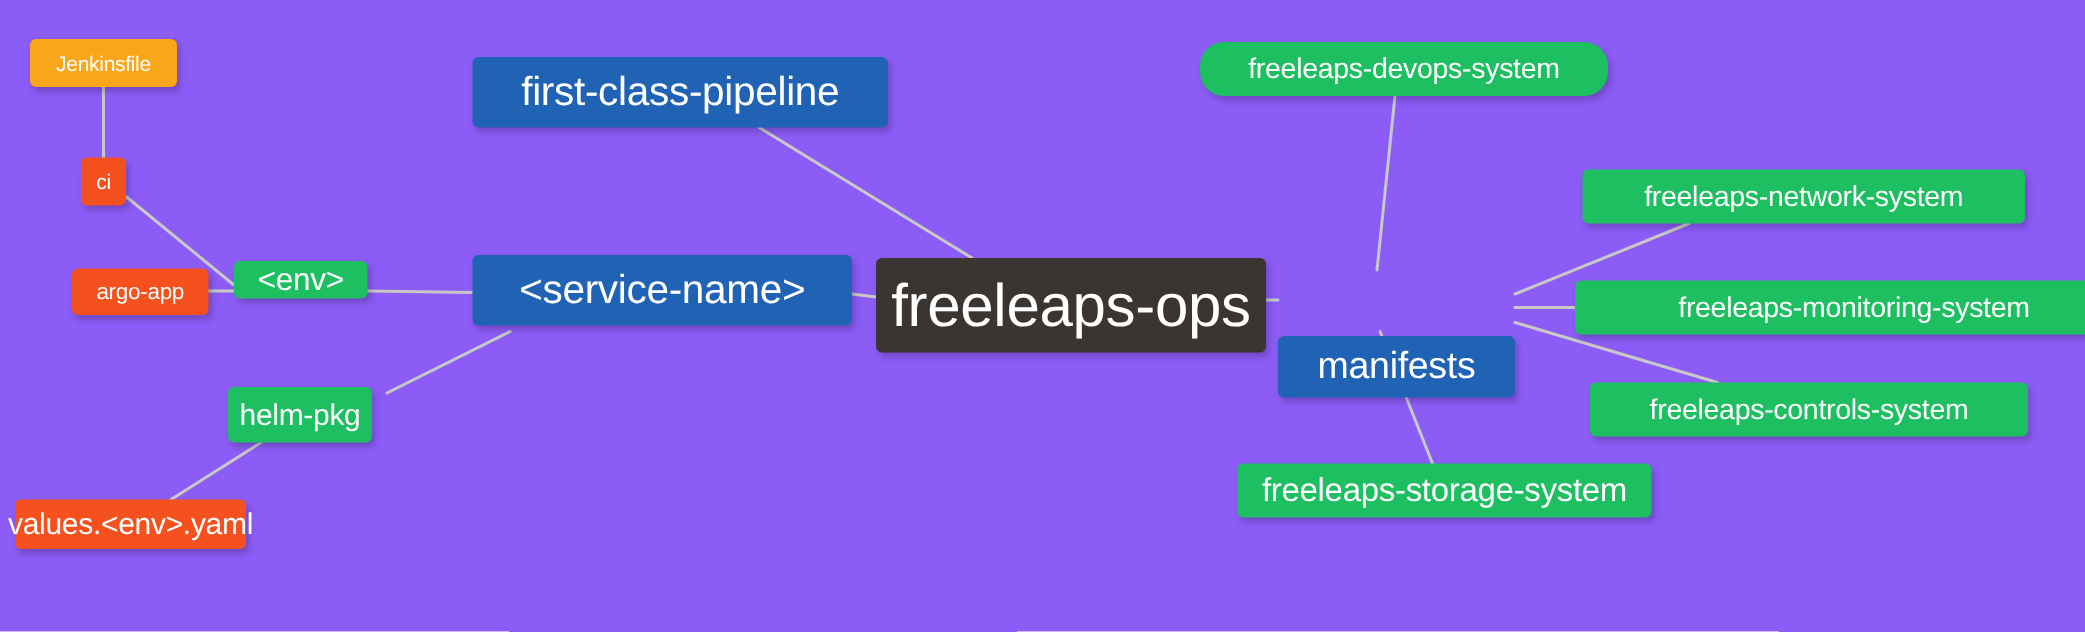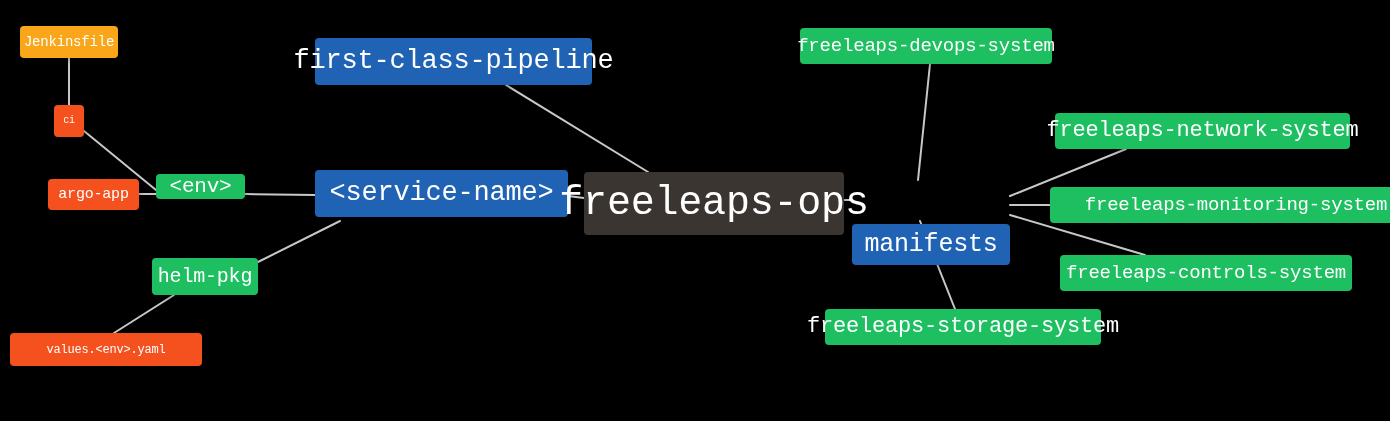--- a/index.html
+++ b/index.html
@@ -5,23 +5,23 @@
 <style>
   html, body {
     margin: 0;
     padding: 0;
     background: #ffffff;
   }
   #canvas {
     position: relative;
     width: 1390px;
     height: 421px;
-    background: #000000;
+    background: #8b5cf6;
     overflow: hidden;
-    font-family: Liberation Mono, monospace;
+    font-family: Liberation Sans, sans-serif;
   }
   #edge-layer {
     position: absolute;
     left: 0;
     top: 0;
     width: 1390px;
     height: 421px;
     pointer-events: none;
   }
   .node {
@@ -61,51 +61,51 @@
       <line x1="918" y1="180" x2="930" y2="64" stroke="#c8c8c8" stroke-width="2" stroke-linecap="round"></line>
       <line x1="1010" y1="196" x2="1126" y2="149" stroke="#c8c8c8" stroke-width="2" stroke-linecap="round"></line>
       <line x1="1010" y1="205" x2="1050" y2="205" stroke="#c8c8c8" stroke-width="2" stroke-linecap="round"></line>
       <line x1="1010" y1="215" x2="1145" y2="255" stroke="#c8c8c8" stroke-width="2" stroke-linecap="round"></line>
       <line x1="920" y1="221" x2="955" y2="309" stroke="#c8c8c8" stroke-width="2" stroke-linecap="round"></line>
     </svg>
   <div id="node-layer">
       <div class="node orange" style="left: 20px; top: 26px; width: 98px; height: 32px; font-size: 14px;">
         <span>Jenkinsfile</span>
       </div>
-      <div class="node red" style="left: 54px; top: 105px; width: 30px; height: 32px; font-size: 10px;">
+      <div class="node red" style="left: 54px; top: 105px; width: 30px; height: 32px; font-size: 14px;">
         <span>ci</span>
       </div>
       <div class="node red" style="left: 32px; top: 179px; width: 91px; height: 31px; font-size: 15px; margin-left: 16px;">
         <span>argo-app</span>
       </div>
       <div class="node green" style="left: 156px; top: 174px; width: 89px; height: 25px; font-size: 21px;">
         <span>&lt;env&gt;</span>
       </div>
-      <div class="node green" style="left: 152px; top: 258px; width: 106px; height: 37px; font-size: 20px;">
+      <div class="node green" style="left: 152px; top: 258px; width: 96px; height: 37px; font-size: 20px;">
         <span>helm-pkg</span>
       </div>
-      <div class="node red" style="left: 10px; top: 333px; width: 192px; height: 33px; font-size: 12px;">
+      <div class="node red" style="left: 10px; top: 333px; width: 154px; height: 33px; font-size: 20px;">
         <span>values.&lt;env&gt;.yaml</span>
       </div>
       <div class="node blue" style="left: 315px; top: 38px; width: 277px; height: 47px; font-size: 27px;">
         <span>first-class-pipeline</span>
       </div>
       <div class="node blue" style="left: 315px; top: 170px; width: 253px; height: 47px; font-size: 27px;">
         <span>&lt;service-name&gt;</span>
       </div>
       <div class="node root" style="left: 584px; top: 172px; width: 260px; height: 63px; font-size: 40px;">
         <span>freeleaps-ops</span>
       </div>
       <div class="node blue" style="left: 852px; top: 180px; width: 158px; height: 41px; font-size: 25px; margin-top: 44px;">
         <span>manifests</span>
       </div>
-      <div class="node green" style="left: 800px; top: 28px; width: 252px; height: 36px; font-size: 19px;">
+      <div class="node green" style="left: 800px; top: 28px; width: 272px; height: 36px; font-size: 19px; border-radius: 16px;">
         <span>freeleaps-devops-system</span>
       </div>
-      <div class="node green" style="left: 1055px; top: 113px; width: 295px; height: 36px; font-size: 22px;">
+      <div class="node green" style="left: 1055px; top: 113px; width: 295px; height: 36px; font-size: 19px;">
         <span>freeleaps-network-system</span>
       </div>
       <div class="node green" style="left: 1050px; top: 187px; width: 372px; height: 36px; font-size: 19px;">
         <span>freeleaps-monitoring-system</span>
       </div>
       <div class="node green" style="left: 1060px; top: 255px; width: 292px; height: 36px; font-size: 19px; justify-content: center;">
         <span>freeleaps-controls-system</span>
       </div>
       <div class="node green" style="left: 825px; top: 309px; width: 276px; height: 36px; font-size: 22px;">
         <span>freeleaps-storage-system</span>

